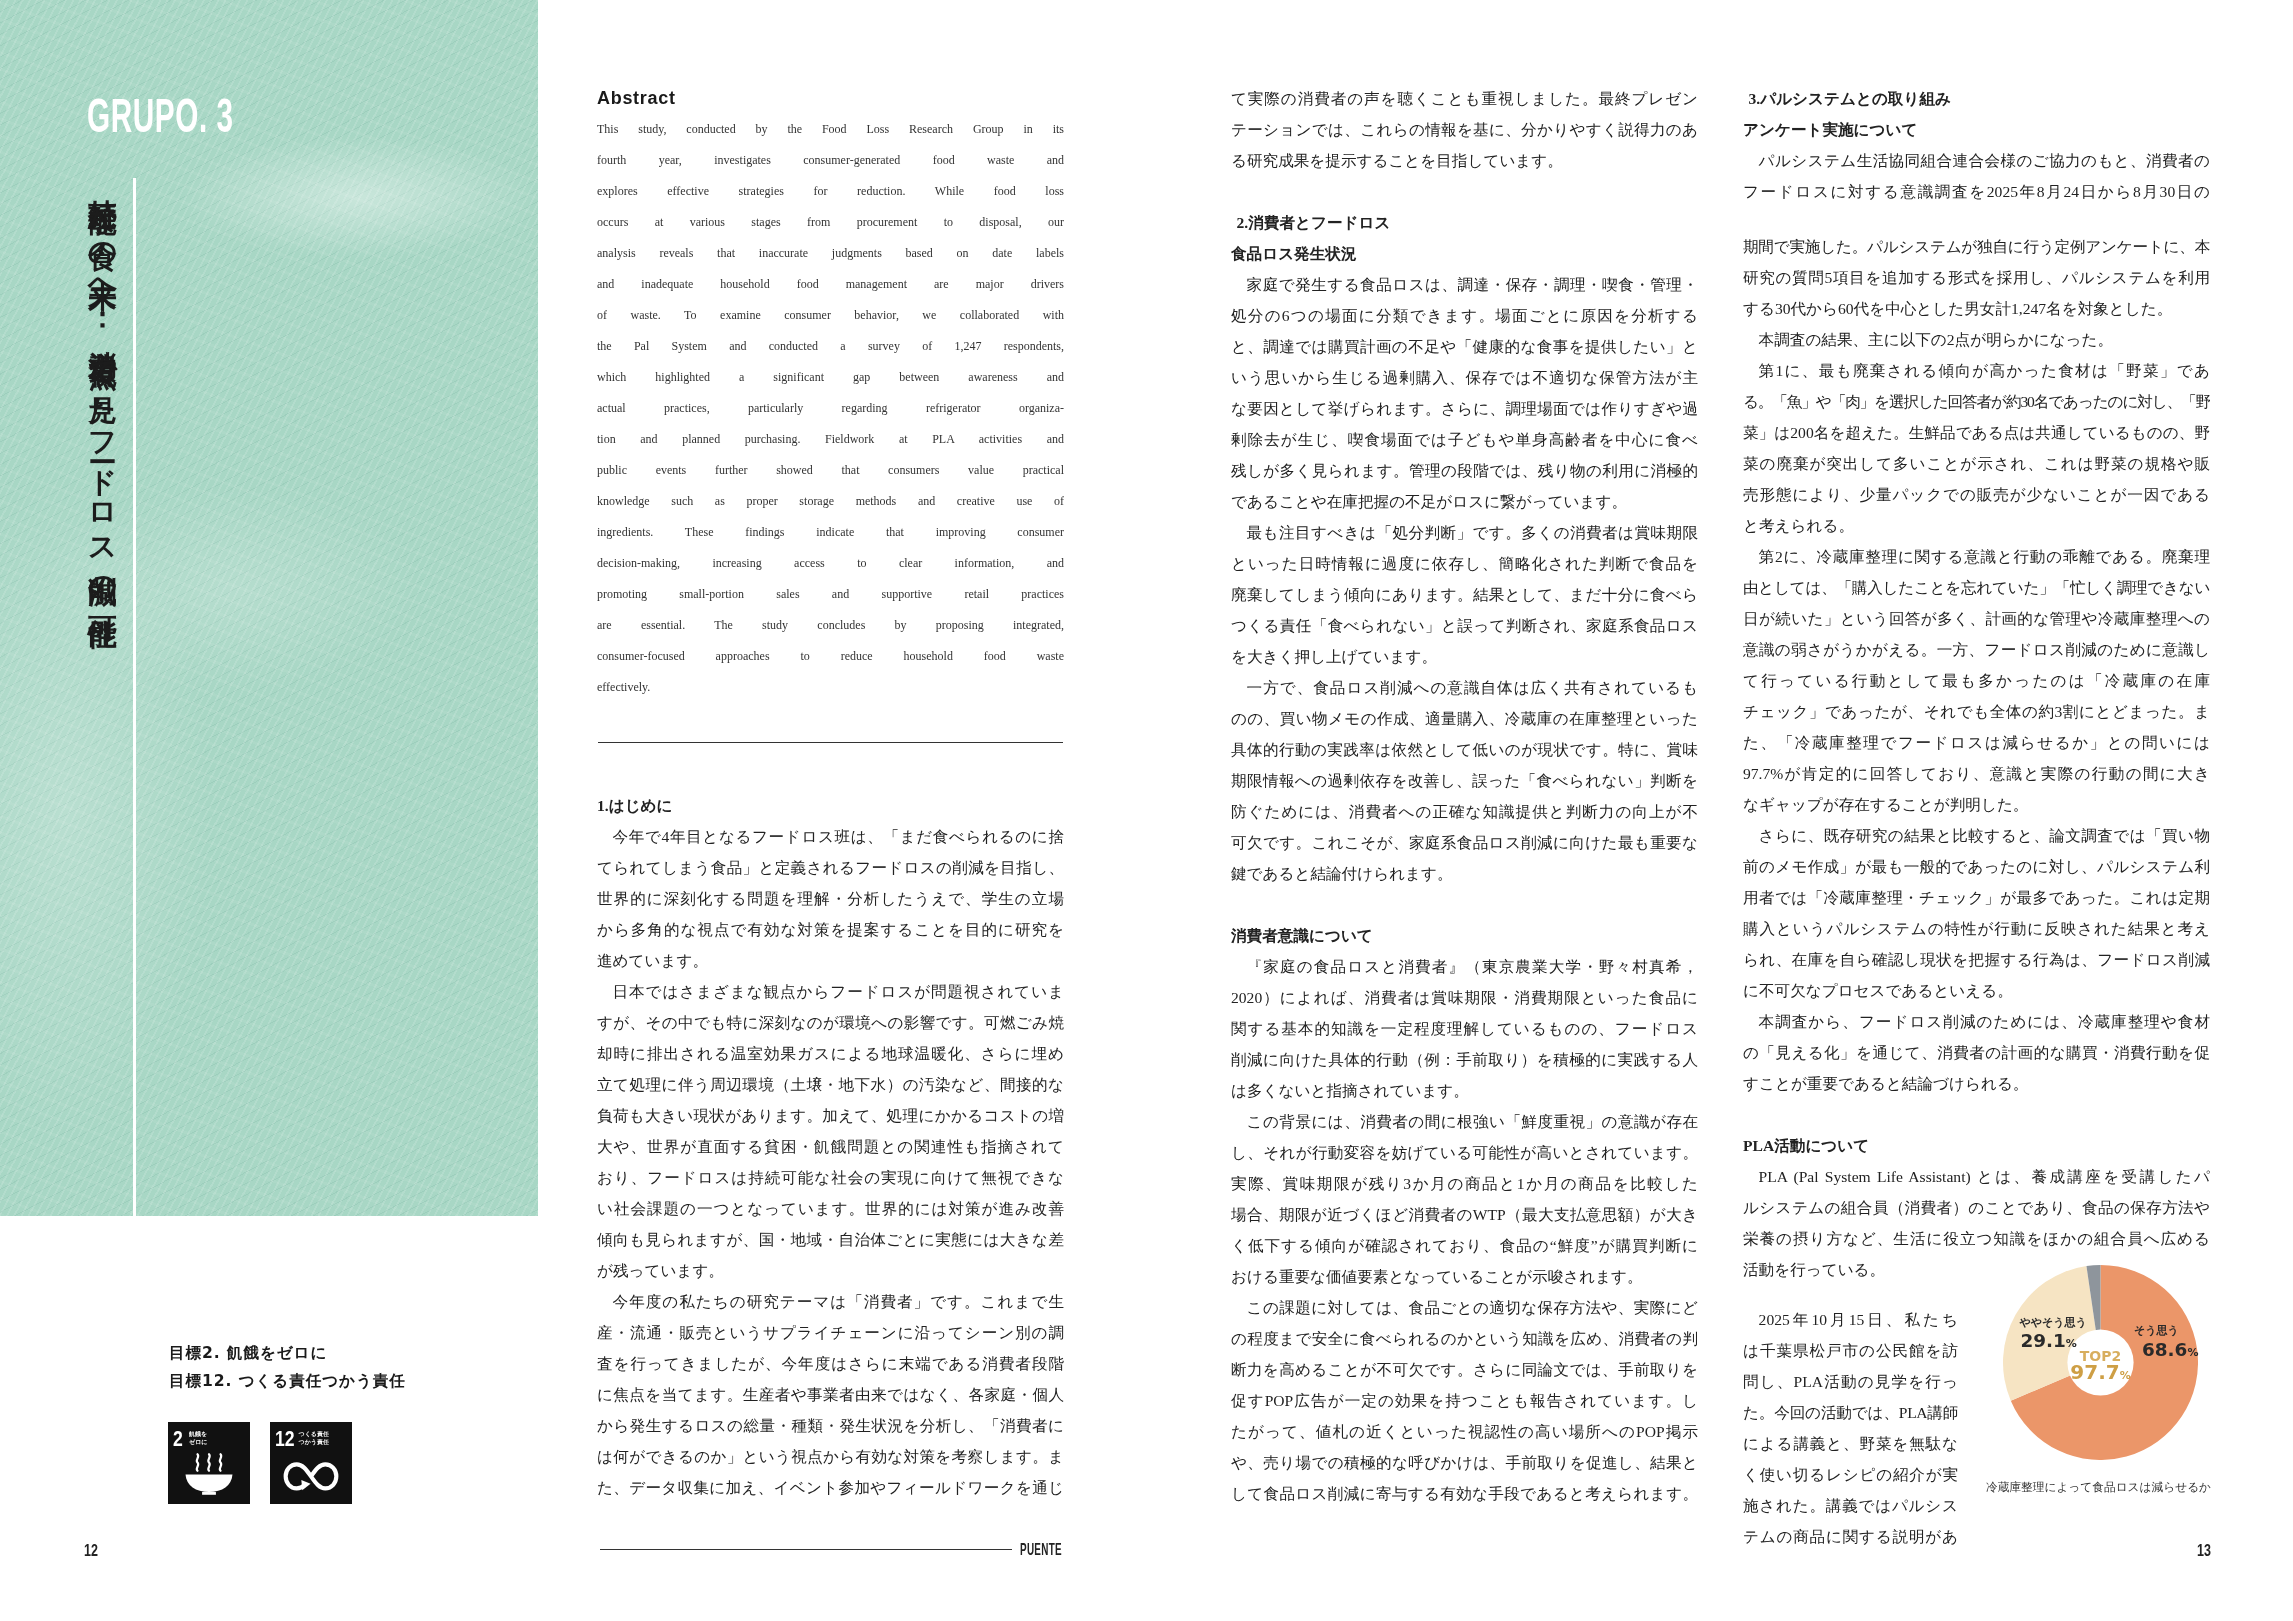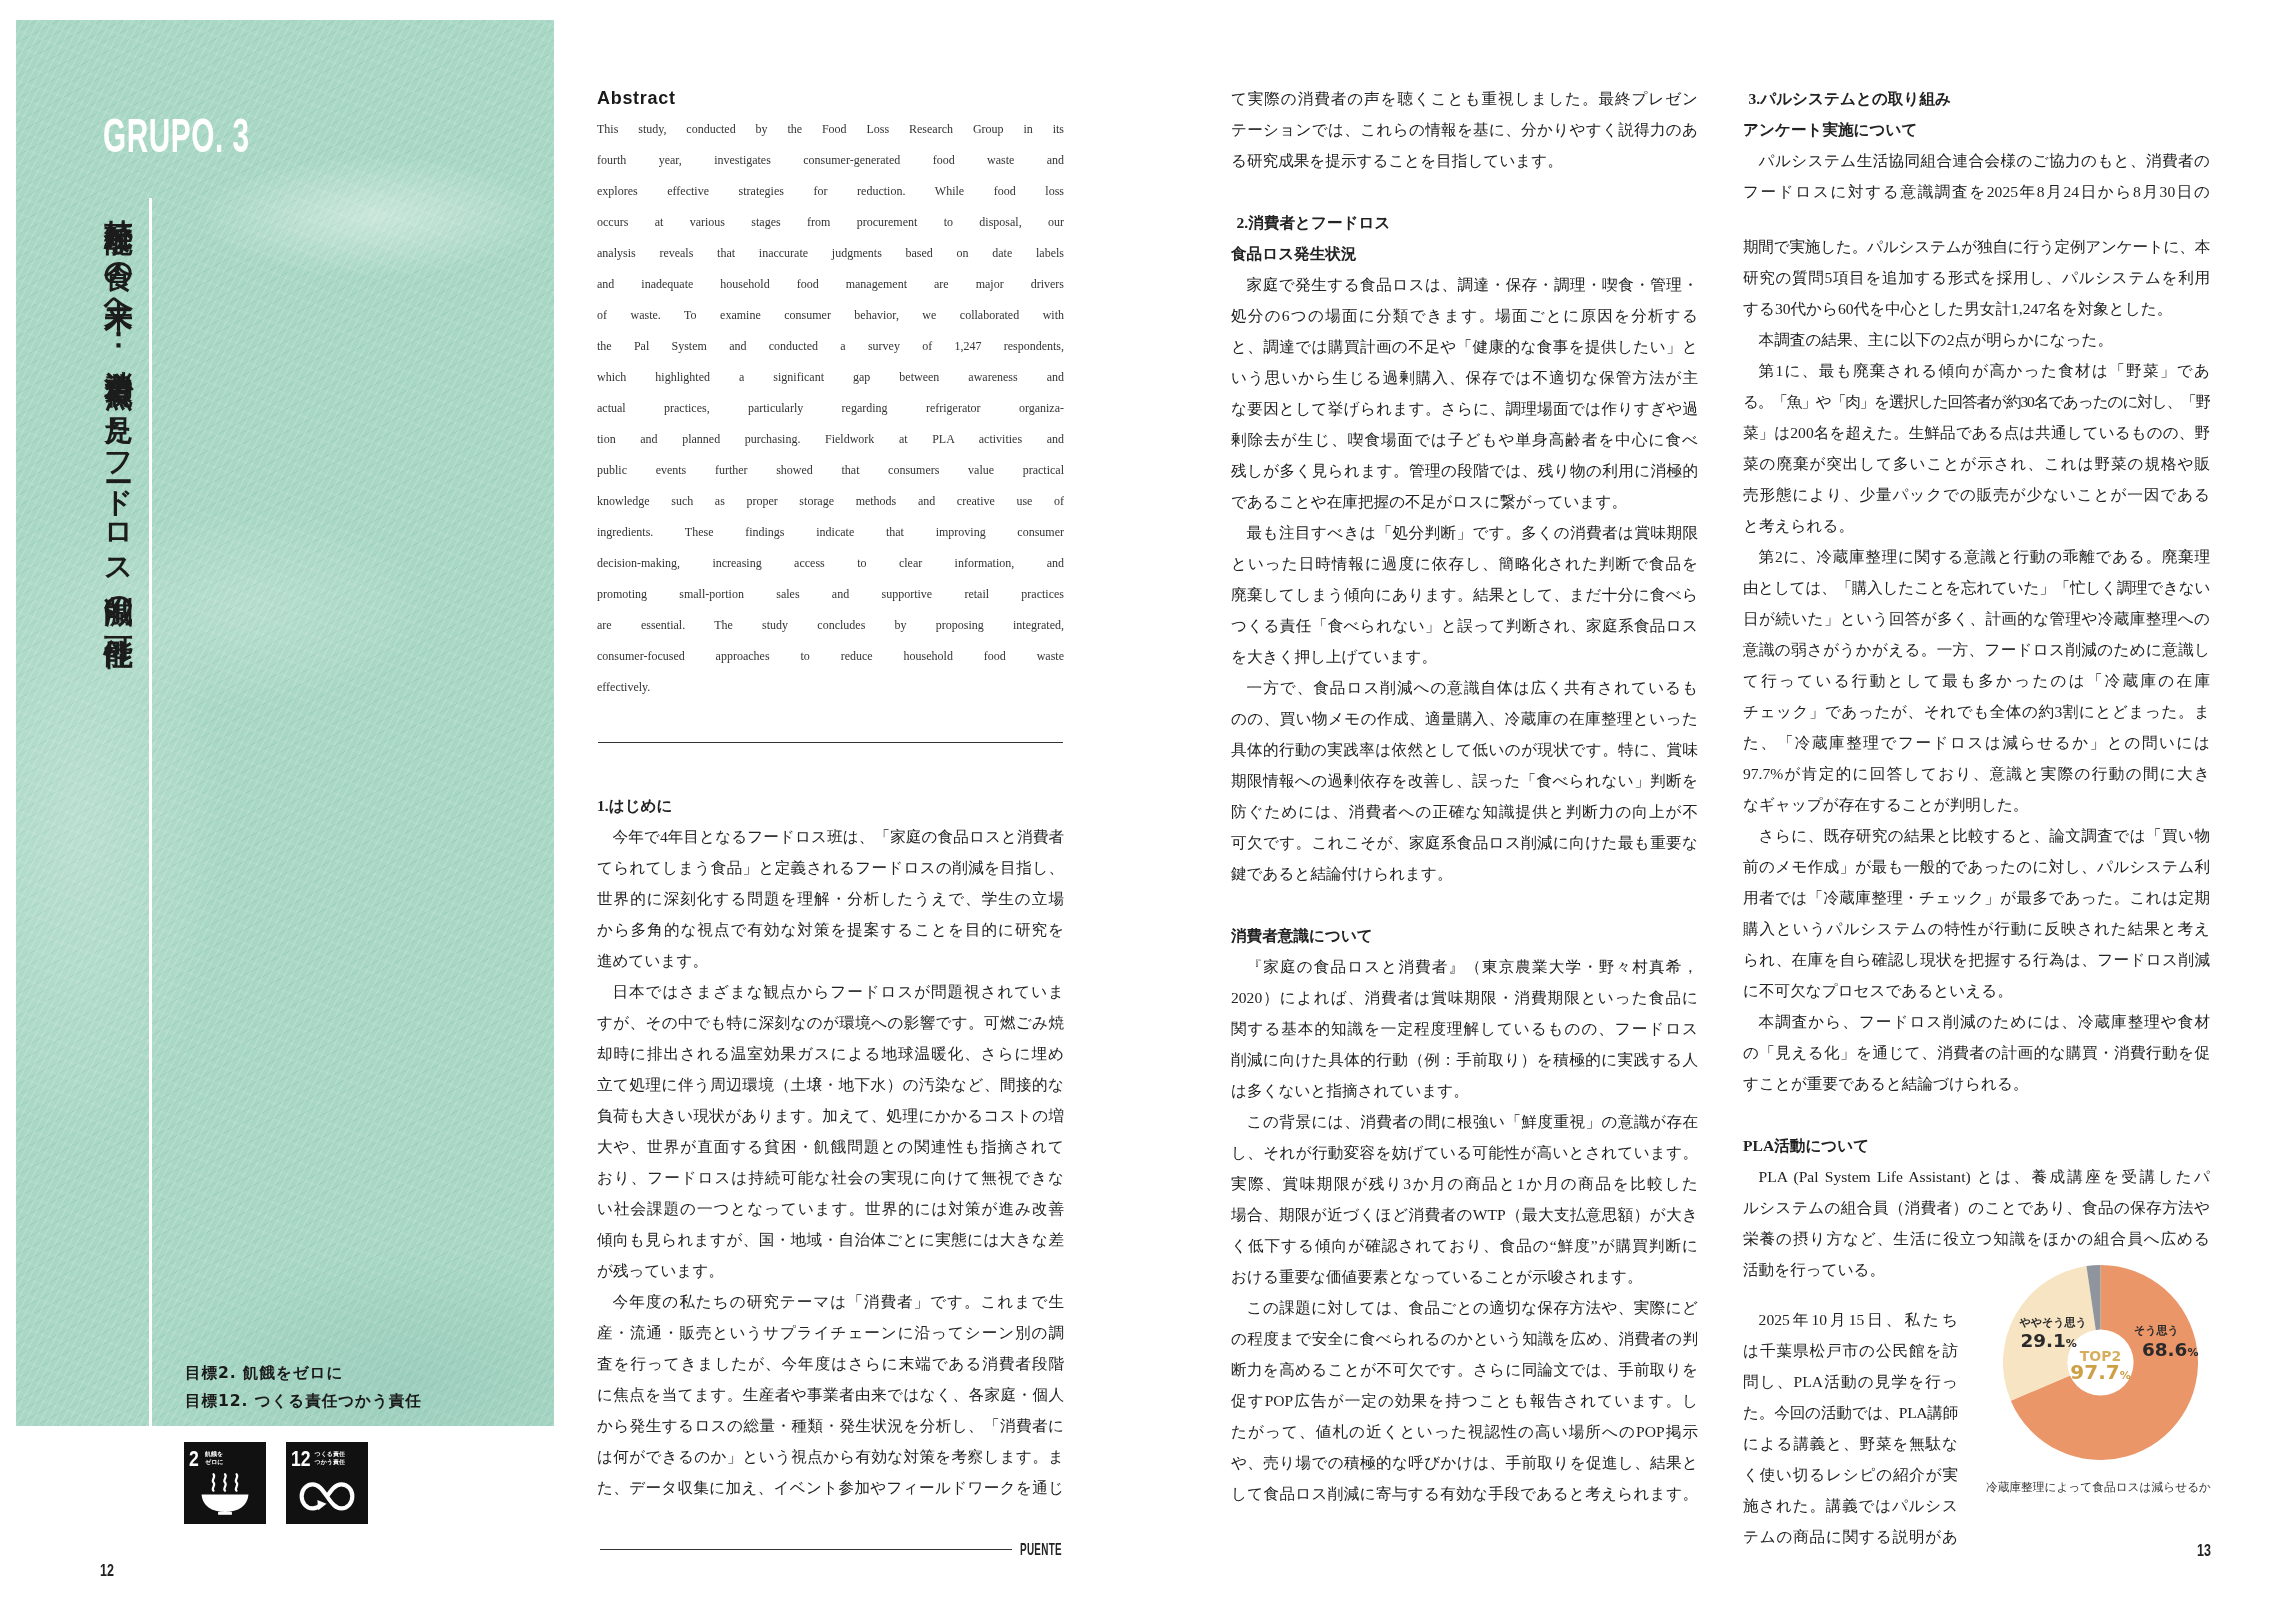--- a/index.html
+++ b/index.html
@@ -1,26 +1,26 @@
 <!DOCTYPE html>
 <html style="font-size:14.7px"><head>
 <meta charset="utf-8">
 <style>
 *{margin:0;padding:0;box-sizing:border-box}
 html,body{width:2293px;height:1622px;background:#fff;overflow:hidden}
 .page{position:relative;width:2293px;height:1622px;background:#fff;overflow:hidden}
-.panel{position:absolute;left:16px;top:0;width:538px;height:1406px;background-color:#A8D7C5;
+.panel{position:absolute;left:0;top:0;width:538px;height:1216px;background-color:#A8D7C5;
 background-image:
 radial-gradient(ellipse 257px 87px at 358px 197px,rgba(255,255,255,.38),rgba(255,255,255,0) 70%),
 radial-gradient(ellipse 211px 478px at 64px 808px,rgba(255,255,255,.20),rgba(255,255,255,0) 70%),
 radial-gradient(ellipse 386px 193px at 395px 1359px,rgba(110,175,160,.22),rgba(255,255,255,0) 70%),
 radial-gradient(ellipse 275px 147px at 230px 588px,rgba(255,255,255,.16),rgba(255,255,255,0) 70%),
 repeating-linear-gradient(118deg,rgba(255,255,255,.13) 0 1.8px,rgba(255,255,255,0) 1.8px 6.4px),
 repeating-linear-gradient(152deg,rgba(60,130,115,.10) 0 0.9px,rgba(0,0,0,0) 0.9px 10px),
-repeating-linear-gradient(20deg,rgba(255,255,255,.06) 0 2.8px,rgba(0,0,0,0) 2.8px 15.6px); margin-top: 20px;}
+repeating-linear-gradient(20deg,rgba(255,255,255,.06) 0 2.8px,rgba(0,0,0,0) 2.8px 15.6px);}
 .grupo{position:absolute;left:87px;top:92px;font:bold 48px/48px "Liberation Sans",sans-serif;color:#fff;letter-spacing:0.9px;transform:scaleX(.62);transform-origin:0 0;white-space:nowrap}
 .vtitle{position:absolute;left:88px;top:177px;width:29px;writing-mode:vertical-rl;font:bold 28.5px/29px "DejaVu Sans",sans-serif;letter-spacing:2.3px;color:#1c1c1c;white-space:nowrap}
 .vrule{position:absolute;left:133px;top:178px;width:2.8px;height:1325px;background:#fff}
 .sdg-goals{position:absolute;left:169px;top:1340px;font:bold 15.6px/27.5px "DejaVu Sans",sans-serif;letter-spacing:0.9px;color:#1a1a1a;white-space:nowrap}
 .sdg-goals div{height:27.5px}
 .badge{position:absolute;top:1422px;width:82px;height:82px;background:#111}
 .badge svg{position:absolute;left:0;top:0}
 .badge .num{position:absolute;left:4.6px;top:5.5px;font:bold 22px/22px "Liberation Sans",sans-serif;color:#fff;transform:scaleX(.8);transform-origin:0 0;white-space:nowrap}
 .badge .lbl{position:absolute;top:8.3px;font:bold 6px/7.3px "DejaVu Sans",sans-serif;color:#fff;white-space:nowrap}
 .pno{position:absolute;top:1539px;font:bold 17.4px/22px "Liberation Sans",sans-serif;color:#222;transform:scaleX(.72);transform-origin:0 0}
@@ -109,21 +109,21 @@
     <div class="ln en j">promoting small-portion sales and supportive retail practices</div>
     <div class="ln en j">are essential. The study concludes by proposing integrated,</div>
     <div class="ln en j">consumer-focused approaches to reduce household food waste</div>
     <div class="ln en">effectively.</div>
   </div>
 
   <div class="hr"></div>
 
   <div class="col" style="left:597px;top:790px">
     <div class="ln hd">1.はじめに</div>
-    <div class="ln ind j">今年で4年目となるフードロス班は、「家庭の食品ロスと消費者</div>
+    <div class="ln ind j">今年で4年目となるフードロス班は、「まだ食べられるのに捨</div>
     <div class="ln j">てられてしまう食品」と定義されるフードロスの削減を目指し、</div>
     <div class="ln j">世界的に深刻化する問題を理解・分析したうえで、学生の立場</div>
     <div class="ln j">から多角的な視点で有効な対策を提案することを目的に研究を</div>
     <div class="ln">進めています。</div>
     <div class="ln ind j">日本ではさまざまな観点からフードロスが問題視されていま</div>
     <div class="ln j">すが、その中でも特に深刻なのが環境への影響です。可燃ごみ焼</div>
     <div class="ln j">却時に排出される温室効果ガスによる地球温暖化、さらに埋め</div>
     <div class="ln j">立て処理に伴う周辺環境（土壌・地下水）の汚染など、間接的な</div>
     <div class="ln j">負荷も大きい現状があります。加えて、処理にかかるコストの増</div>
     <div class="ln j">大や、世界が直面する貧困・飢餓問題との関連性も指摘されて</div>

